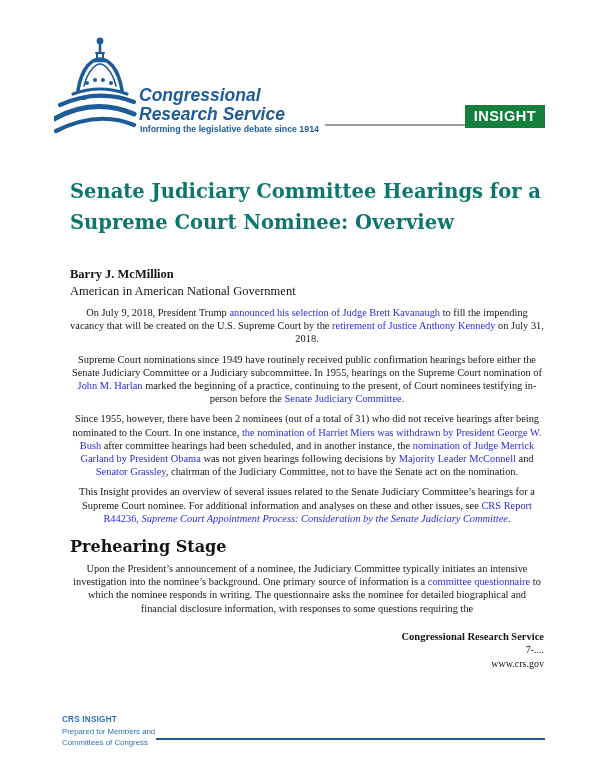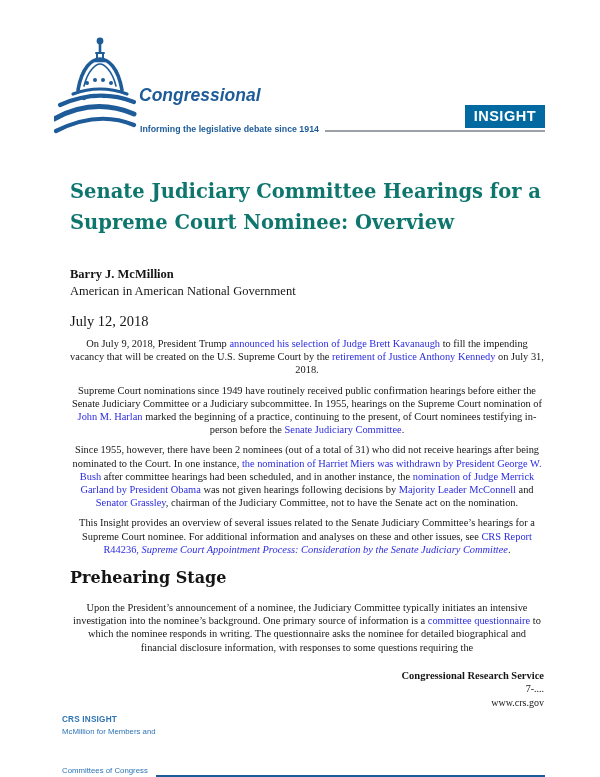--- a/index.html
+++ b/index.html
@@ -4,48 +4,48 @@
 <style>
   html,body{margin:0;padding:0;background:#ffffff;}
   .page{position:relative;width:600px;height:777px;background:#ffffff;overflow:hidden;
         font-family:"Liberation Serif",serif;color:#161616;}
 
   
   .dome{position:absolute;left:54px;top:34px;}
   .logo-text{position:absolute;left:139px;top:86px;color:#1E5C99;
              font-family:"Liberation Sans",sans-serif;font-style:italic;font-weight:bold;
              font-size:17.5px;line-height:19px;}
-  .tagline-row{position:absolute;left:140px;top:124px;width:405px;display:flex;align-items:flex-end;}
+  .tagline-row{position:absolute;left:140px;top:124px;width:405px;display:flex;}
   .tagline{color:#1E5C99;font-family:"Liberation Sans",sans-serif;font-size:8.8px;
            font-weight:bold;white-space:nowrap;}
   .header-rule{flex:1;height:1.8px;background:#9aa0a6;margin-left:6px;margin-bottom:2px;}
-  .badge{position:absolute;right:55px;top:105px;background:#0369a1;color:#ffffff;
+  .badge{position:absolute;right:55px;top:105px;background:#15803d;color:#ffffff;
          font-family:"Liberation Sans",sans-serif;font-weight:bold;font-size:14.5px;
          letter-spacing:.5px;padding:3px 9px 4px;}
 
   
   .content{position:absolute;left:70px;top:176px;width:474px;}
   .title{font-family:"DejaVu Serif",serif;font-size:19.5px;line-height:31px;
          font-weight:bold;margin:0;color:#0f766e;}
   .author{margin-top:20px;font-size:12.5px;line-height:17px;}
   .author-name{font-weight:bold;margin-top:28px;}
   .date{margin-top:12px;font-size:14.5px;line-height:19px;}
   .body{margin-top:6px;}
   .body p{margin:0 0 7px;font-size:10.4px;line-height:13.2px;text-align:center;}
   .section{font-family:"DejaVu Serif",serif;font-size:16px;font-weight:bold;
-           margin:12px 0 14px;color:#141414;}
+           margin:12px 0 6px;color:#141414;}
   a.doc-link{color:#2B2BE0;text-decoration:none;cursor:pointer;}
 
   
   .footer-right{text-align:right;margin-top:15px;font-size:10px;line-height:13.5px;}
   .footer-org{font-weight:bold;font-size:10.5px;}
   .footer-left{position:absolute;left:62px;top:714px;right:55px;color:#2E74B5;
                font-family:"Liberation Sans",sans-serif;font-size:7.8px;line-height:11.5px;}
   .footer-brand{font-weight:bold;font-size:8.2px;letter-spacing:.2px;}
-  .rule-row{display:flex;align-items:flex-end;margin-top:28px;}
+  .rule-row{display:flex;align-items:flex-start;}
   .blue-rule{flex:1;height:1.5px;background:#1E5C99;margin-left:8px;margin-top:1px;}
 </style>
 </head>
 <body>
 
 <div class="page">
 
   <svg class="dome" width="84" height="106" viewBox="0 0 84 106" fill="none" stroke="#1E5C99" stroke-linecap="round">
     <circle cx="46" cy="7" r="3.4" fill="#1E5C99" stroke="none"></circle>
     <path d="M46 10 v8" stroke-width="2.6"></path>
@@ -62,57 +62,57 @@
     <path d="M6 71 Q44 54 80 68" stroke-width="4.2"></path>
     <circle cx="30" cy="64" r="2.2" fill="#1E5C99" stroke="none"></circle>
     <circle cx="40" cy="62" r="2.2" fill="#1E5C99" stroke="none"></circle>
     <circle cx="50" cy="62" r="2.2" fill="#1E5C99" stroke="none"></circle>
     <path d="M0 85 Q40 63 80 80" stroke-width="5"></path>
     <path d="M2 97 Q44 76 80 91" stroke-width="4.2"></path>
   </svg>
 
   <div class="logo-text">
     <div>Congressional</div>
+    <div>Research Service</div>
   </div>
 
   <div class="tagline-row">
     <span class="tagline">Informing the legislative debate since 1914</span>
     <span class="header-rule"></span>
   </div>
 
   <div class="badge">INSIGHT</div>
 
   <div class="content">
     <h1 class="title">Senate Judiciary Committee Hearings for a Supreme Court Nominee: Overview</h1>
 
     <div class="author">
       <div class="author-name">Barry J. McMillion</div>
       <div>American in American National Government</div>
     </div>
 
-    <div class="date">July 12, 2018</div>
 
     <div class="body">
       <p><span>On July 9, 2018, President Trump </span><a class="doc-link" href="#">announced his selection of Judge Brett Kavanaugh</a><span> to fill the impending vacancy that will be created on the U.S. Supreme Court by the </span><a class="doc-link" href="#">retirement of Justice Anthony Kennedy</a><span> on July 31, 2018.</span></p>
       <p><span>Supreme Court nominations since 1949 have routinely received public confirmation hearings before either the Senate Judiciary Committee or a Judiciary subcommittee. In 1955, hearings on the Supreme Court nomination of </span><a class="doc-link" href="#">John M. Harlan</a><span> marked the beginning of a practice, continuing to the present, of Court nominees testifying in-person before the </span><a class="doc-link" href="#">Senate Judiciary Committee</a><span>.</span></p>
       <p><span>Since 1955, however, there have been 2 nominees (out of a total of 31) who did not receive hearings after being nominated to the Court. In one instance, </span><a class="doc-link" href="#">the nomination of Harriet Miers was withdrawn by President George W. Bush</a><span> after committee hearings had been scheduled, and in another instance, the </span><a class="doc-link" href="#">nomination of Judge Merrick Garland by President Obama</a><span> was not given hearings following decisions by </span><a class="doc-link" href="#">Majority Leader McConnell</a><span> and </span><a class="doc-link" href="#">Senator Grassley</a><span>, chairman of the Judiciary Committee, not to have the Senate act on the nomination.</span></p>
       <p><span>This Insight provides an overview of several issues related to the Senate Judiciary Committee’s hearings for a Supreme Court nominee. For additional information and analyses on these and other issues, see </span><a class="doc-link" href="#">CRS Report R44236, </a><a class="doc-link" href="#" style="font-style: italic;">Supreme Court Appointment Process: Consideration by the Senate Judiciary Committee</a><span>.</span></p>
       <h2 class="section">Prehearing Stage</h2>
       <p><span>Upon the President’s announcement of a nominee, the Judiciary Committee typically initiates an intensive investigation into the nominee’s background. One primary source of information is a </span><a class="doc-link" href="#">committee questionnaire</a><span> to which the nominee responds in writing. The questionnaire asks the nominee for detailed biographical and financial disclosure information, with responses to some questions requiring the</span></p>
     </div>
 
     <div class="footer-right">
       <div class="footer-org">Congressional Research Service</div>
       <div>7-....</div>
       <div>www.crs.gov</div>
     </div>
   </div>
 
   <div class="footer-left">
     <div class="footer-brand">CRS INSIGHT</div>
-    <div>McMillion for Members and</div>
+    <div>Prepared for Members and</div>
     <div class="rule-row">
       <span>Committees of Congress</span>
       <div class="blue-rule"></div>
     </div>
   </div>
 
 </div>
 
 </body></html>

